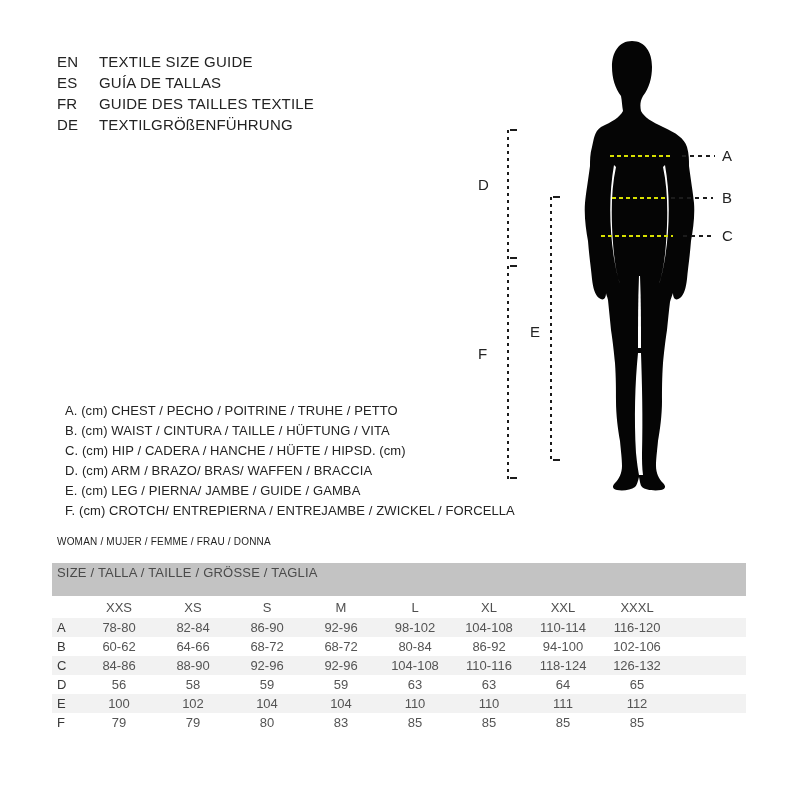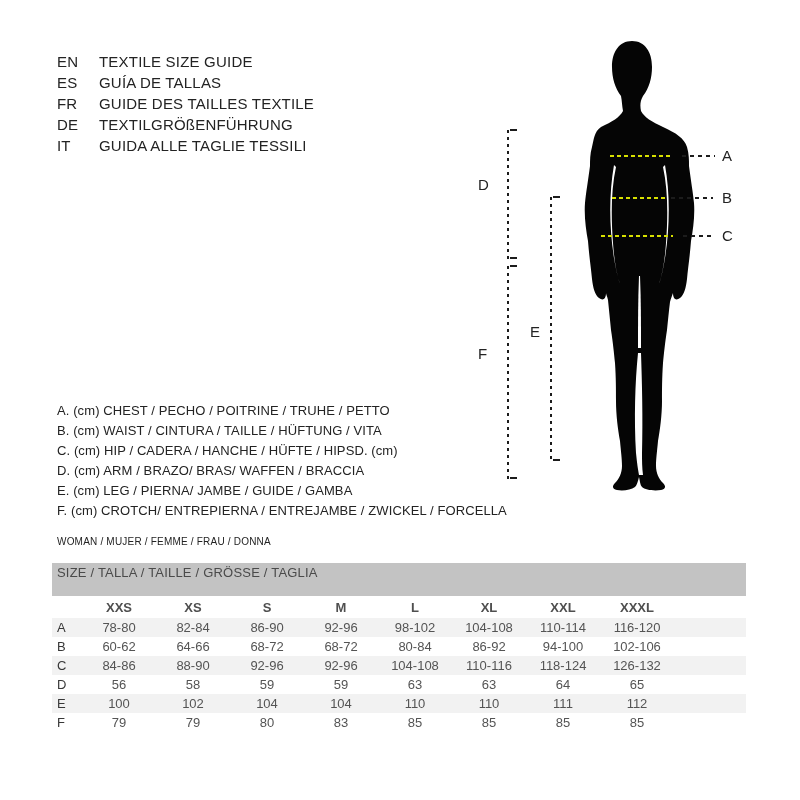--- a/index.html
+++ b/index.html
@@ -28,33 +28,33 @@
 
   
   .hdash-y{position:absolute;height:2px;background-image:repeating-linear-gradient(90deg,var(--accent-dash) 0,var(--accent-dash) 4px,transparent 4px,transparent 7px);}
   .hdash-k{position:absolute;height:2px;background-image:repeating-linear-gradient(90deg,var(--line-dark) 0,var(--line-dark) 4px,transparent 4px,transparent 8px);}
   .vdash{position:absolute;width:2px;background-image:repeating-linear-gradient(180deg,var(--line-dark) 0,var(--line-dark) 3px,transparent 3px,transparent 7px);}
   .tick{position:absolute;width:7px;height:2px;background:var(--line-dark);}
   .fig-label{position:absolute;font-size:15px;line-height:16px;color:var(--text-primary);}
 
   
   .legend-block{position:absolute;left:57px;top:401px;}
-  .legend-line{font-size:13px;line-height:20px;letter-spacing:.1px;color:var(--text-primary);white-space:nowrap;}
+  .legend-line{font-size:13px;line-height:20px;letter-spacing:.1px;color:var(--text-primary);white-space:nowrap;margin-left:8px;}
 
   
   .gender-heading{position:absolute;left:57px;top:536px;font-size:10px;letter-spacing:.2px;color:var(--text-primary);}
 
   
   .table-wrap{position:absolute;left:52px;top:563px;width:694px;}
   .table-title{height:33px;line-height:19px;background:var(--table-header-bg);color:#4a4a4a;font-size:13px;letter-spacing:.2px;padding-left:5px;}
   table.sizes{width:694px;border-collapse:collapse;table-layout:fixed;font-size:13px;color:var(--text-table);}
   table.sizes col.c-label{width:30px;}
   table.sizes col.c-v{width:74px;}
   table.sizes col.c-sp{width:72px;}
-  table.sizes th{font-weight:700;height:22px;text-align:center;vertical-align:middle;color:#4f4f4f;}
+  table.sizes th{font-weight:400;height:22px;text-align:center;vertical-align:middle;color:#4f4f4f;}
   table.sizes td{height:19px;text-align:center;vertical-align:middle;}
   table.sizes .lbl{text-align:left;padding-left:5px;color:#383838;}
   table.sizes tr.alt{background:var(--row-alt-bg);}
 </style>
 </head>
 <body>
 
 <div class="canvas">
 
   <div class="lang-block">
@@ -66,24 +66,20 @@
       <span class="lang-code">ES</span>
       <span class="lang-label">GUÍA DE TALLAS</span>
     </div>
     <div class="lang-row">
       <span class="lang-code">FR</span>
       <span class="lang-label">GUIDE DES TAILLES TEXTILE</span>
     </div>
     <div class="lang-row">
       <span class="lang-code">DE</span>
       <span class="lang-label">TEXTILGRÖßENFÜHRUNG</span>
-    </div>
-    <div class="lang-row">
-      <span class="lang-code">IT</span>
-      <span class="lang-label">GUIDA ALLE TAGLIE TESSILI</span>
     </div>
   </div>
 
   <svg class="figure-svg" viewBox="0 0 140 456" aria-hidden="true">
     <path class="body" d="M62,3
       C75,3 82,14 82,29 C82,40 79,50 73,58 C70,63 70,68 71,73
       C74,79 82,84 93,89 C106,95 114,100 117,109 C119,116 119,122 119,128
       C121,143 123,155 124,165 C125,178 123,192 121,203 C120,217 118,230 117,241
       C116,250 114,257 110,260 C106,263 103,261 103,255
       C102,258 101,260 100,264

